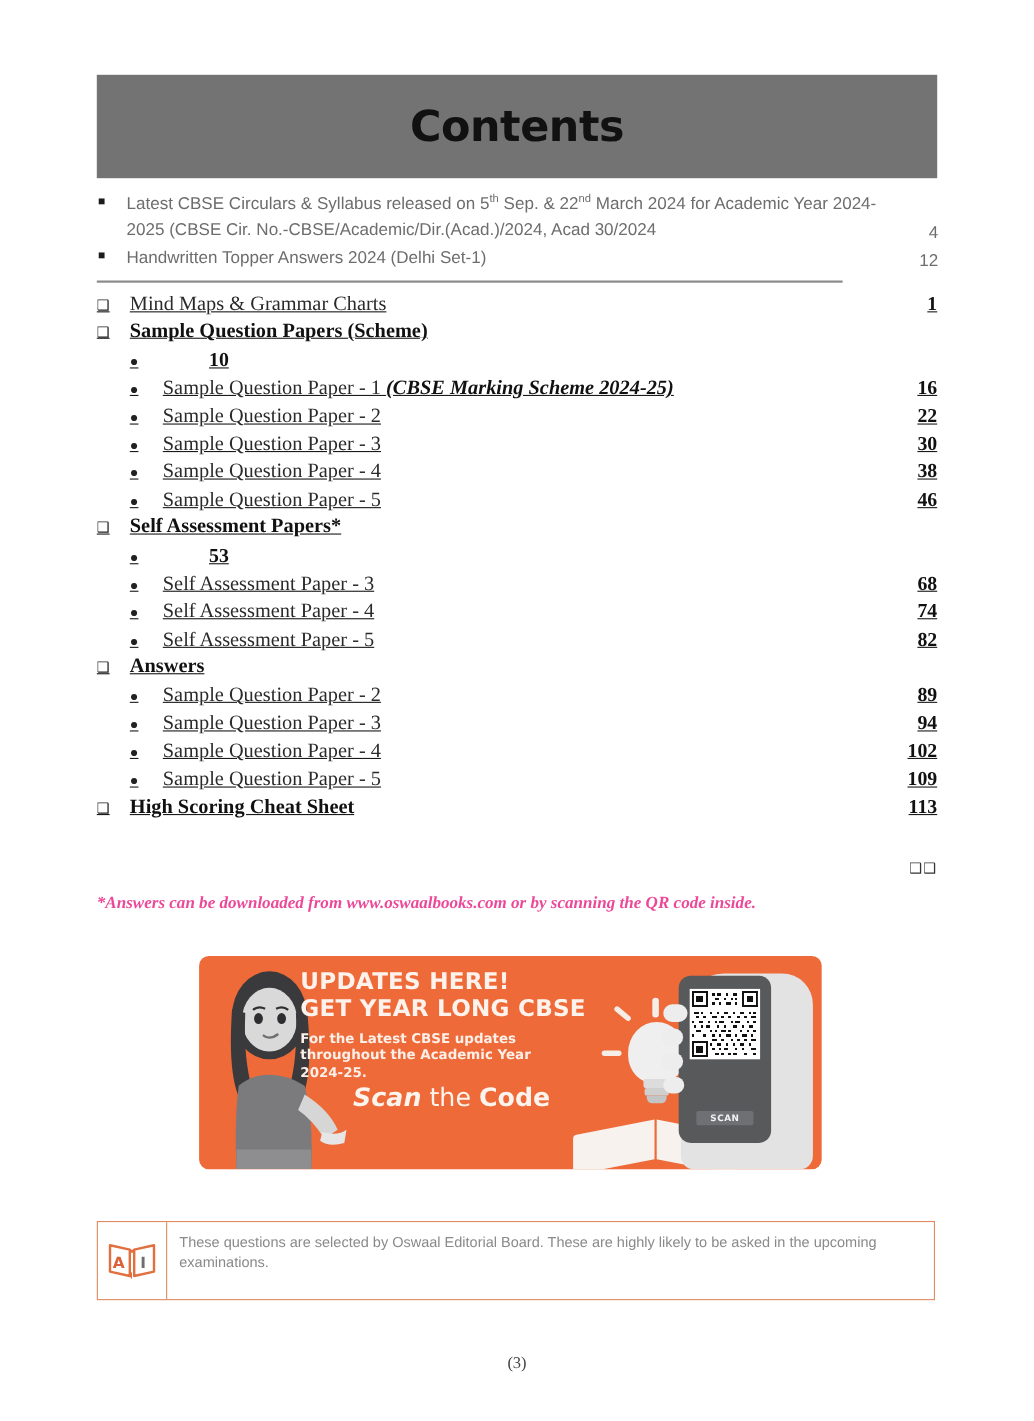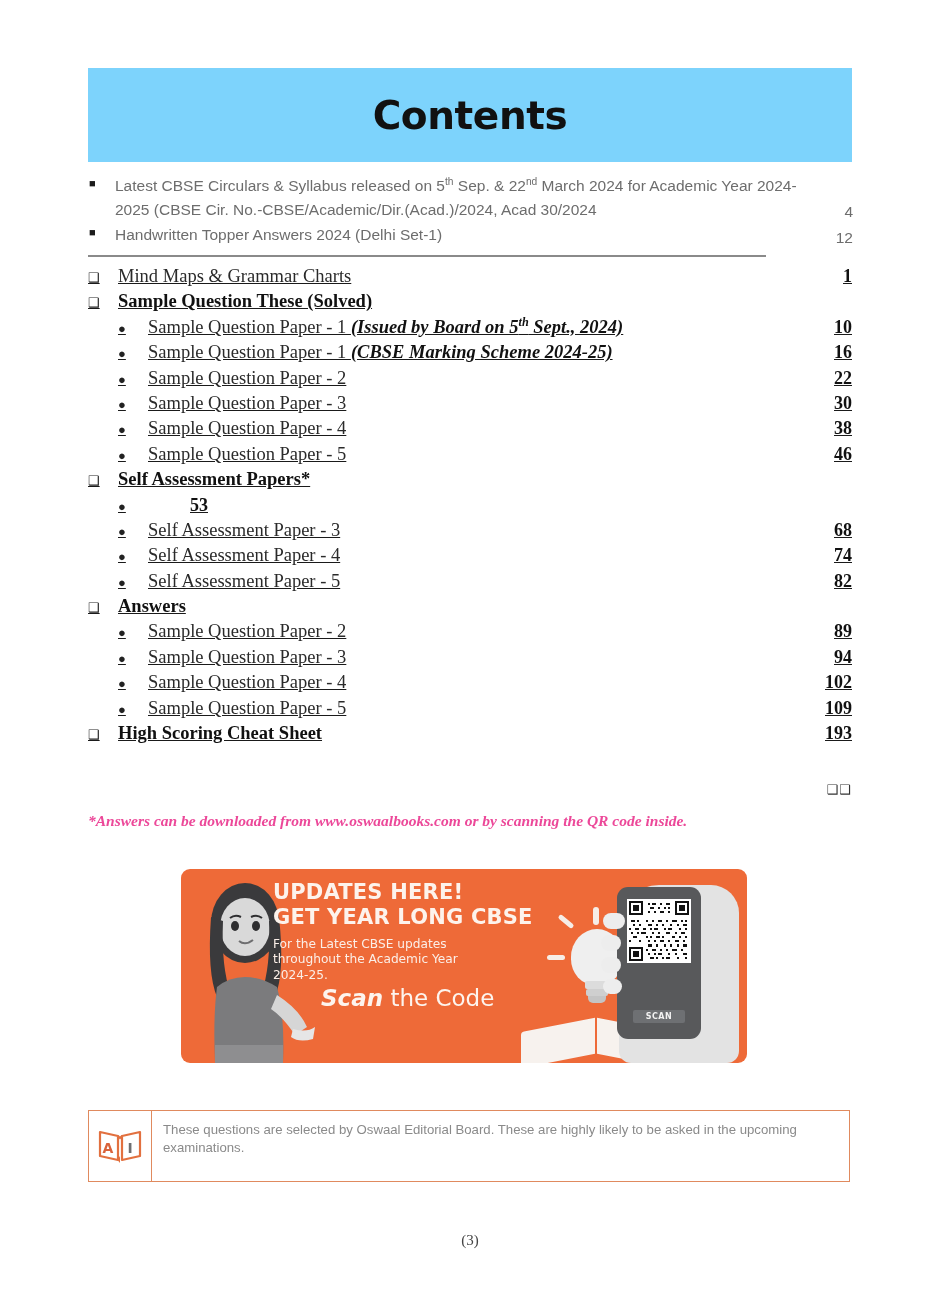--- a/index.html
+++ b/index.html
@@ -16,21 +16,21 @@
     overflow: hidden;
   }
 
   
   .header-band {
     position: absolute;
     left: 88px;
     top: 68px;
     width: 764px;
     height: 94px;
-    background: #7dd3fc;
+    background: #737373;
     display: flex;
     align-items: center;
     justify-content: center;
   }
   .header-title {
     font-family: "DejaVu Sans", sans-serif;
     font-weight: bold;
     font-size: 39px;
     letter-spacing: -0.4px;
     color: #111111;
@@ -177,36 +177,36 @@
   .bt-h1 {
     font-size: 21px;
     font-weight: bold;
     color: #FDF3EC;
     line-height: 1.18;
     letter-spacing: 0.2px;
   }
   .bt-sub {
     margin-top: 7px;
     font-size: 12.2px;
-    font-weight: normal;
+    font-weight: bold;
     color: #FBEFE8;
     line-height: 1.28;
   }
   .bt-scan {
     position: absolute;
     left: 140px;
     top: 116px;
     font-family: "DejaVu Sans", sans-serif;
     font-size: 23px;
     color: #FDF4EE;
     white-space: nowrap;
   }
   .bt-scan .i { font-style: italic; font-weight: bold; }
   .bt-scan .t { font-weight: normal; }
-  .bt-scan .b { font-weight: normal; }
+  .bt-scan .b { font-weight: bold; }
 
   
   .bulb-wrap { position: absolute; left: 368px; top: 38px; width: 96px; height: 120px; }
   .bulb-glass {
     position: absolute; left: 22px; top: 22px; width: 52px; height: 56px;
     background: #EFEFEF; border-radius: 50% 50% 46% 46%;
   }
   .bulb-neck {
     position: absolute; left: 36px; top: 74px; width: 24px; height: 8px;
     background: #DCDCDC; border-radius: 2px;
@@ -326,26 +326,25 @@
 <div class="divider"></div>
 
 <div class="toc" id="toc-root">
     <div class="toc-row">
       <span class="toc-bullet sec-bullet"></span>
       <span class="toc-label">Mind Maps &amp; Grammar Charts</span>
       <span class="toc-page">1</span>
     </div>
     <div class="toc-row">
       <span class="toc-bullet sec-bullet"></span>
-      <span class="toc-label bold">Sample Question These (Solved)</span>
+      <span class="toc-label bold">Sample Question Papers (Scheme)</span>
       <span class="toc-page"></span>
     </div>
     <div class="toc-row">
       <span class="toc-bullet sub-bullet"></span>
-      <span class="toc-label">Sample Question Paper - 1 <span class="ital">(Issued by Board on 5<sup>th</sup> Sept., 2024)</span></span>
       <span class="toc-page">10</span>
     </div>
     <div class="toc-row">
       <span class="toc-bullet sub-bullet"></span>
       <span class="toc-label">Sample Question Paper - 1 <span class="ital">(CBSE Marking Scheme 2024-25)</span></span>
       <span class="toc-page">16</span>
     </div>
     <div class="toc-row">
       <span class="toc-bullet sub-bullet"></span>
       <span class="toc-label">Sample Question Paper - 2</span>
@@ -411,21 +410,21 @@
       <span class="toc-page">102</span>
     </div>
     <div class="toc-row">
       <span class="toc-bullet sub-bullet"></span>
       <span class="toc-label">Sample Question Paper - 5</span>
       <span class="toc-page">109</span>
     </div>
     <div class="toc-row">
       <span class="toc-bullet sec-bullet"></span>
       <span class="toc-label bold">High Scoring Cheat Sheet</span>
-      <span class="toc-page">193</span>
+      <span class="toc-page">113</span>
     </div>
   </div>
 
 <div class="end-mark">❑❑</div>
 
 <div class="footnote">*Answers can be downloaded from www.oswaalbooks.com or by scanning the QR code inside.</div>
 
 <div class="banner">
 
   <svg class="banner-girl" viewBox="0 0 130 186">

